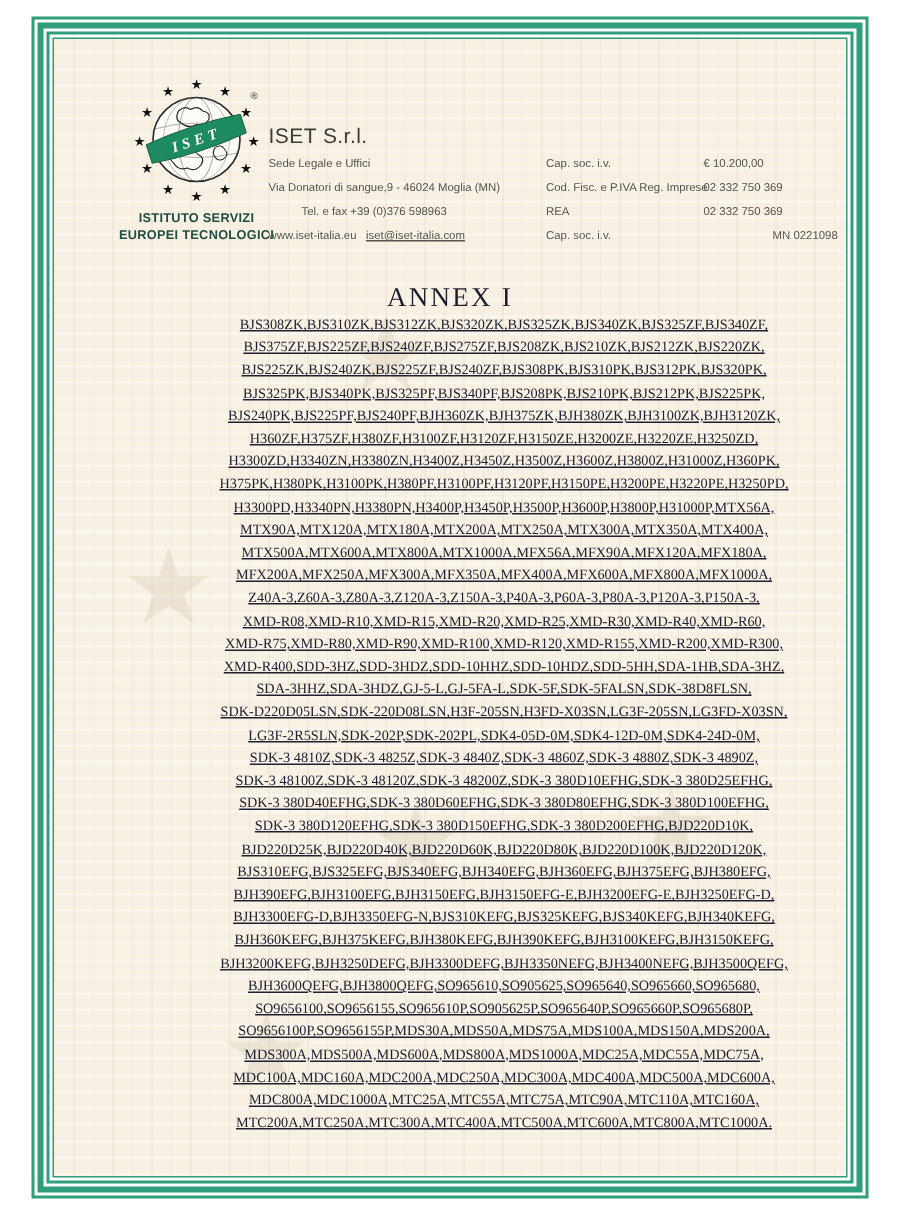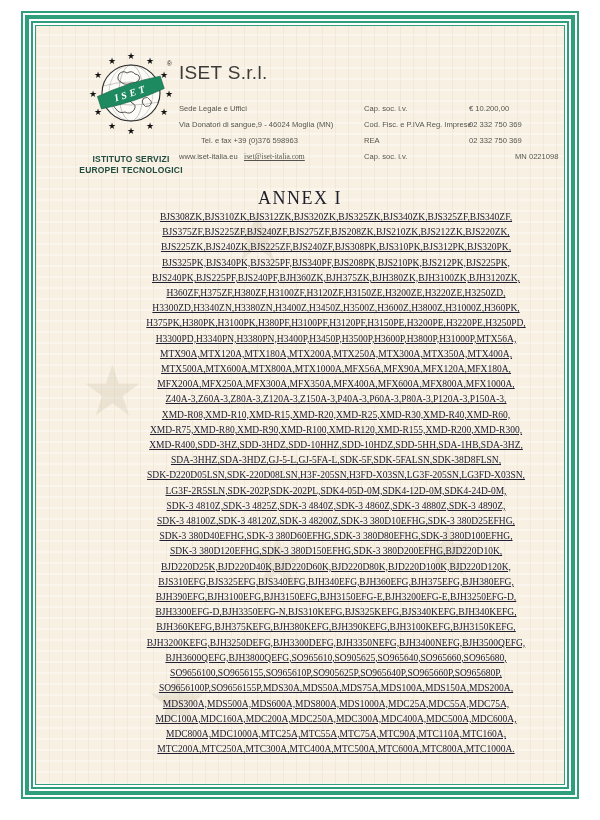--- a/index.html
+++ b/index.html
@@ -24,25 +24,25 @@
     background-image:
       repeating-linear-gradient(90deg, rgba(200,180,145,0.14) 0 1px, rgba(0,0,0,0) 1px 13px),
       repeating-linear-gradient(0deg, rgba(255,255,255,0.35) 0 2px, rgba(0,0,0,0) 2px 11px);
     position:relative;overflow:hidden;}
   
   .wm{position:absolute;color:rgba(150,130,100,0.13);font-size:70px;line-height:1;
     font-family:"DejaVu Sans", sans-serif;pointer-events:none;}
   
   .logo-wrap{position:absolute;left:30px;top:24px;width:130px;text-align:center;}
   .logo-svg{display:block;margin:0 auto;}
-  .logo-caption{margin-top:16px;color:var(--caption-green);font-weight:bold;
+  .logo-caption{margin-top:2px;color:var(--caption-green);font-weight:bold;
     font-size:8.5px;line-height:10.5px;letter-spacing:0.2px;}
-  .company-name{position:absolute;left:143px;top:36px;font-size:19px;color:#3c3b38;letter-spacing:0.3px;text-align:center;}
+  .company-name{position:absolute;left:143px;top:56px;font-size:14px;color:#3c3b38;letter-spacing:0.3px;text-align:center;}
   .addr{position:absolute;left:143px;font-size:7.6px;color:var(--muted);white-space:nowrap;}
-  .addr a, .addr .email{color:var(--muted);text-decoration:underline;font-family:Liberation Serif, serif;}
+  .addr a, .addr .email{color:var(--muted);text-decoration:underline;}
   .reg-label{position:absolute;left:328px;font-size:7.6px;color:var(--muted);white-space:nowrap;}
   .reg-value{position:absolute;left:433px;font-size:7.6px;color:var(--muted);white-space:nowrap;}
   
   .annex-title{position:absolute;left:0;top:162px;width:100%;text-align:center;
     font-family:"Liberation Serif", serif;font-size:18px;letter-spacing:1.5px;color:#1d1d2c;}
   .annex-lines{position:absolute;left:80px;top:184px;width:440px;text-align:center;
     font-family:"Liberation Serif", serif;font-size:9.5px;line-height:15.2px;
     color:var(--body-ink);letter-spacing:0px;text-decoration:underline;}
   .annex-line{white-space:nowrap;}
 </style>

